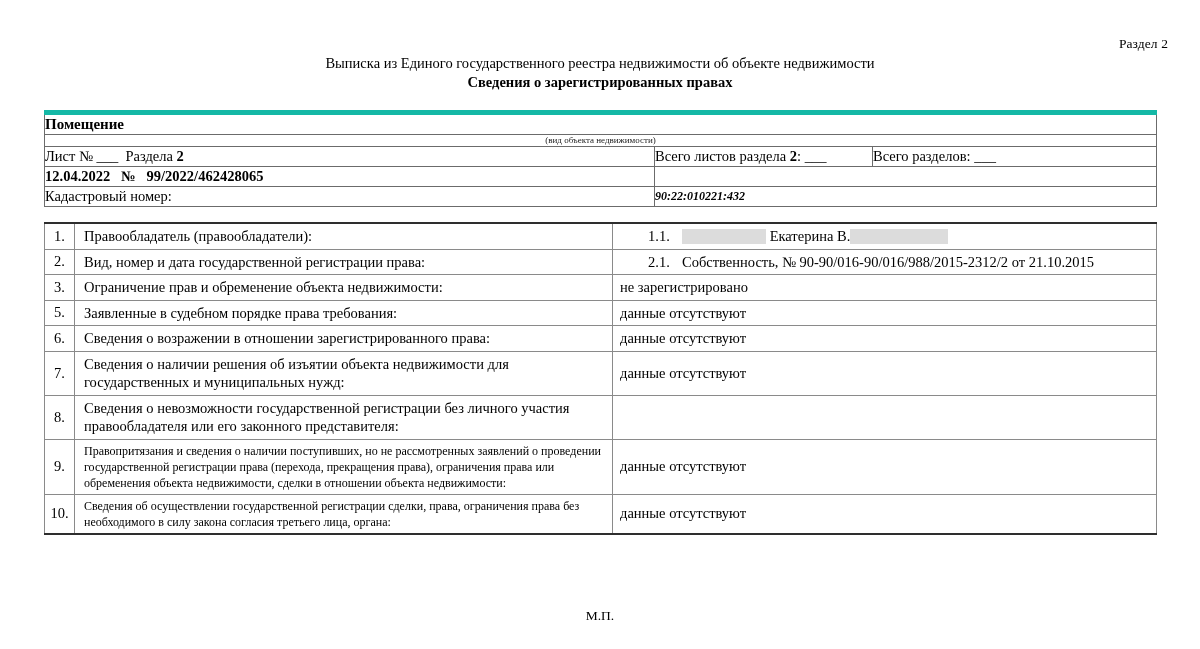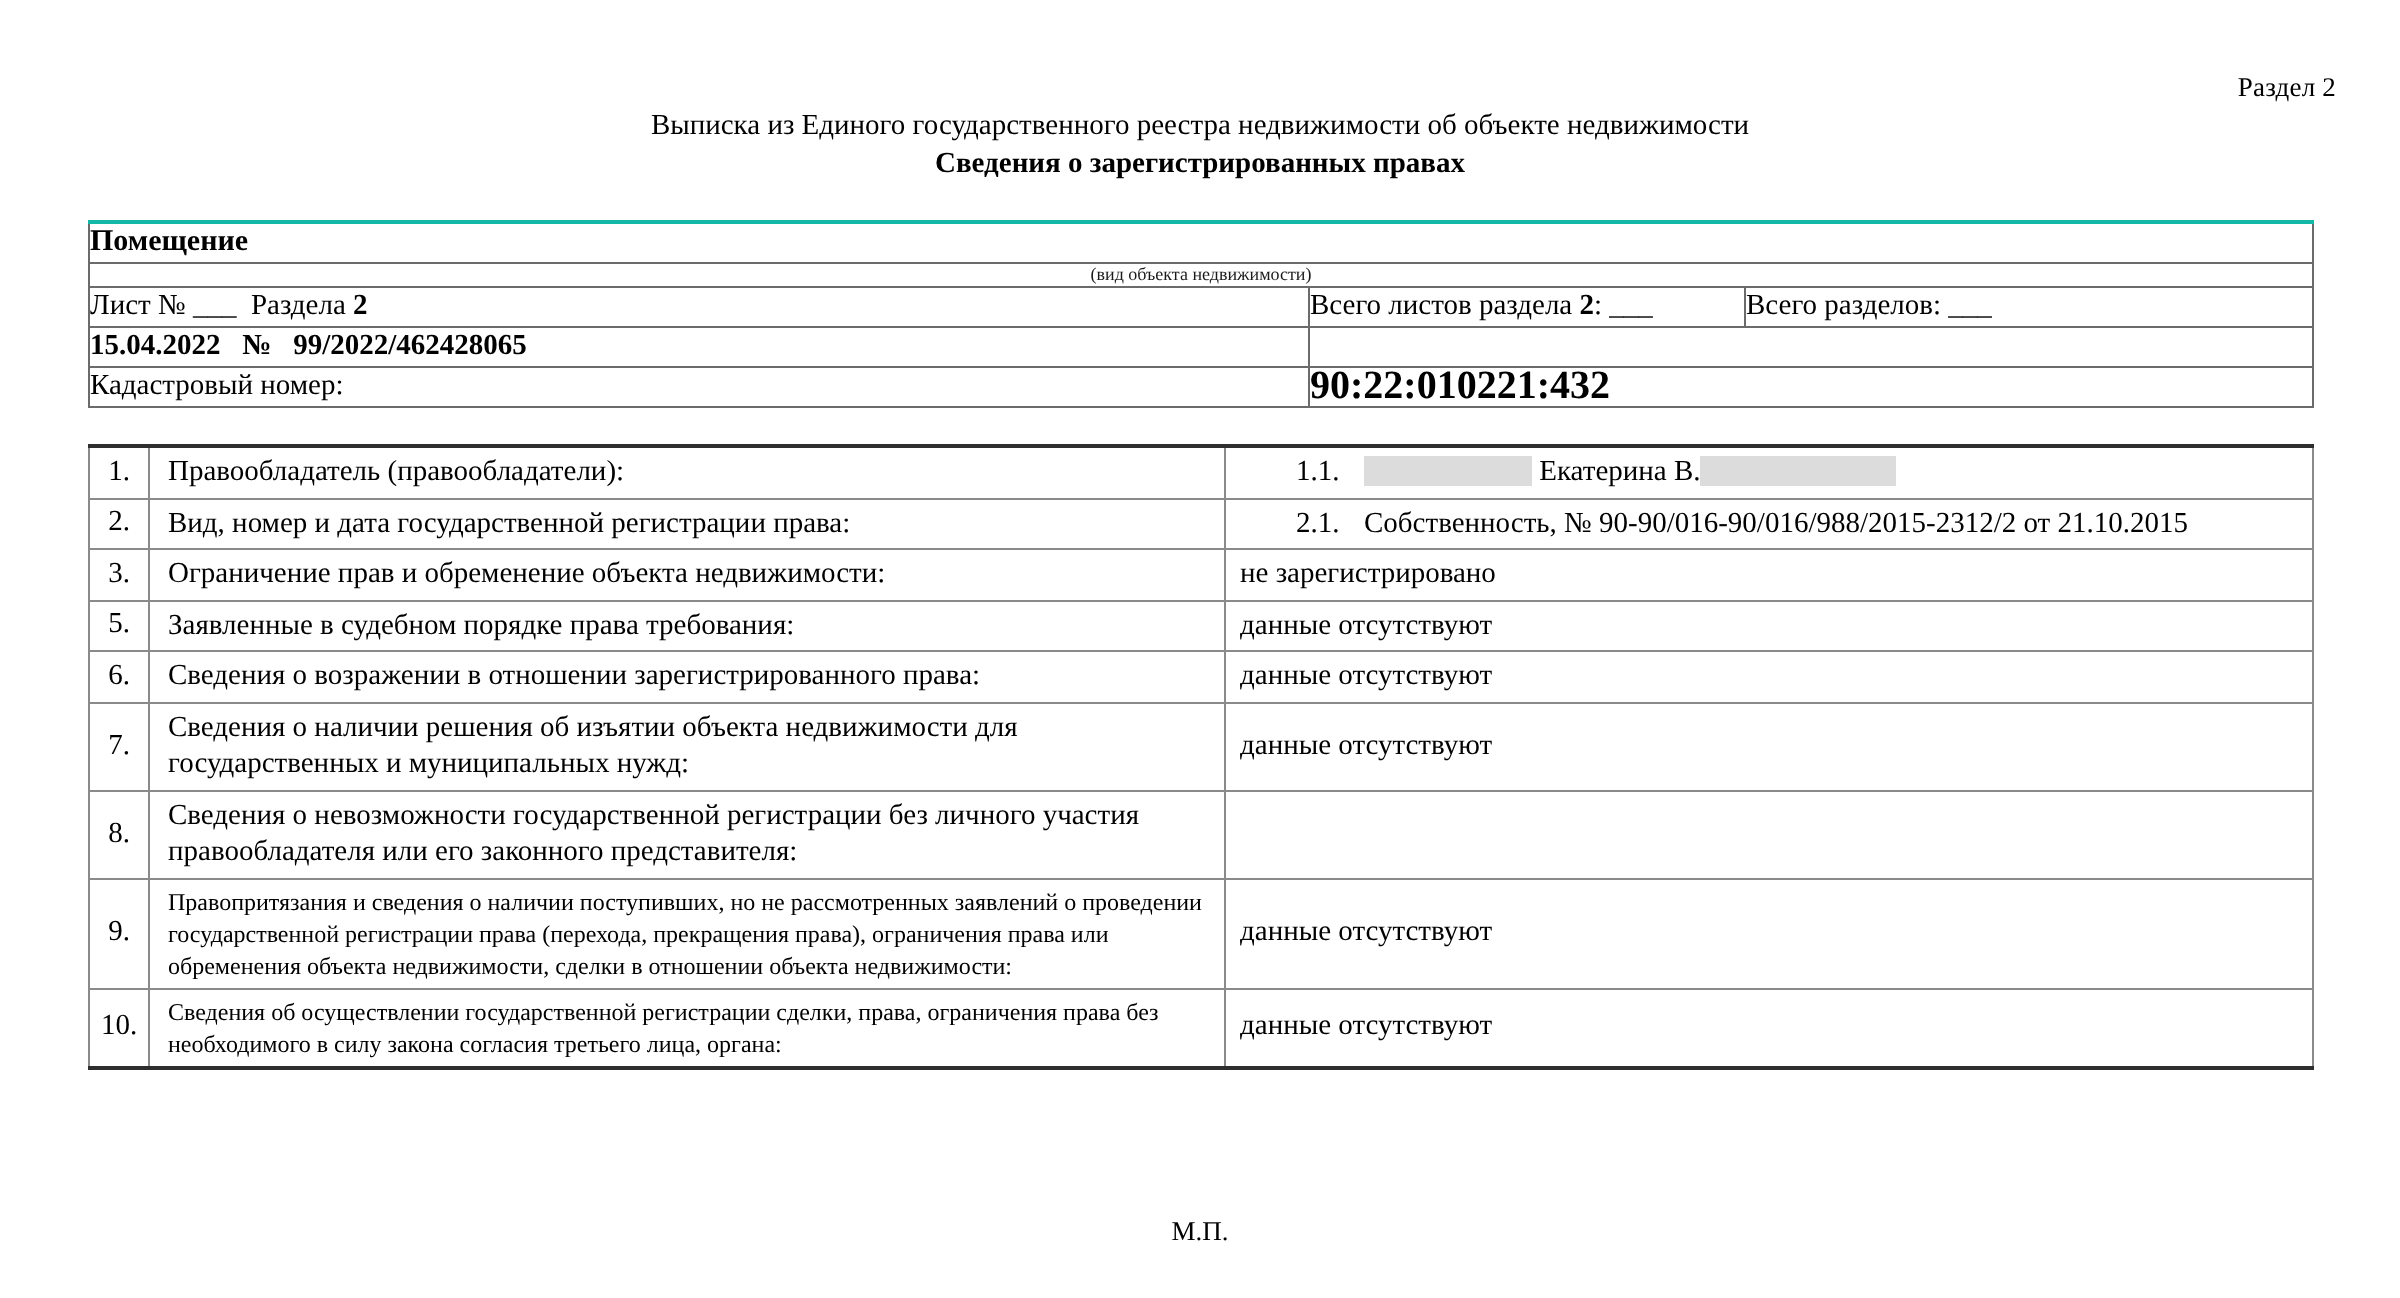--- a/index.html
+++ b/index.html
@@ -59,21 +59,21 @@
     top: 110px;
     width: 1112px;
     border-collapse: collapse;
     table-layout: fixed;
   }
   .main-table td {
     border: 1px solid #6b6b6b;
     padding: 0;
     vertical-align: middle;
   }
-  .outer-top td { border-top: 2px solid #14b8a6; }
+  .outer-top td { border-top: 5px solid #14b8a6; }
 
   .obj-type {
     font-size: 15px;
     font-weight: bold;
     padding: 5px 8px 5px 10px;
     line-height: 19px;
   }
   .obj-caption {
     font-size: 9px;
     text-align: center;
@@ -96,24 +96,25 @@
     padding: 4px 8px 4px 14px;
     white-space: nowrap;
     line-height: 19px;
   }
   .cad-label {
     font-size: 14.5px;
     padding: 3px 8px 3px 10px;
     line-height: 19px;
   }
   .cad-value {
-    font-size: 20px;
+    font-size: 12px;
     font-weight: bold;
     padding: 3px 8px 3px 10px;
     line-height: 19px;
+    font-style: italic;
   }
 
   
   .rows-table {
     position: absolute;
     left: 44px;
     top: 222px;
     width: 1112px;
     border-collapse: collapse;
     table-layout: fixed;
@@ -215,21 +216,21 @@
       </tr>
       <tr>
         <td colspan="4" class="obj-caption">(вид объекта недвижимости)</td>
       </tr>
       <tr>
         <td colspan="2" class="sheet-cell"><span>Лист №</span> <span class="ul">___</span>&nbsp; <span>Раздела</span> <span class="ul b">2</span><span class="ul">&nbsp;</span></td>
         <td class="sheet-cell" style="padding-left:0"><span>Всего листов раздела</span> <span class="ul b">2</span><span>:</span> <span class="ul">___</span></td>
         <td class="sheet-cell"><span>Всего разделов:</span> <span class="ul">___</span></td>
       </tr>
       <tr>
-        <td colspan="2" class="docnum"><span>15.04.2022</span>&nbsp;&nbsp; <span>№</span>&nbsp;&nbsp; <span>99/2022/462428065</span></td>
+        <td colspan="2" class="docnum"><span>12.04.2022</span>&nbsp;&nbsp; <span>№</span>&nbsp;&nbsp; <span>99/2022/462428065</span></td>
         <td colspan="2">&nbsp;</td>
       </tr>
       <tr>
         <td colspan="2" class="cad-label">Кадастровый номер:</td>
         <td colspan="2" class="cad-value">90:22:010221:432</td>
       </tr>
     </tbody>
   </table>
 
   <table class="rows-table">

